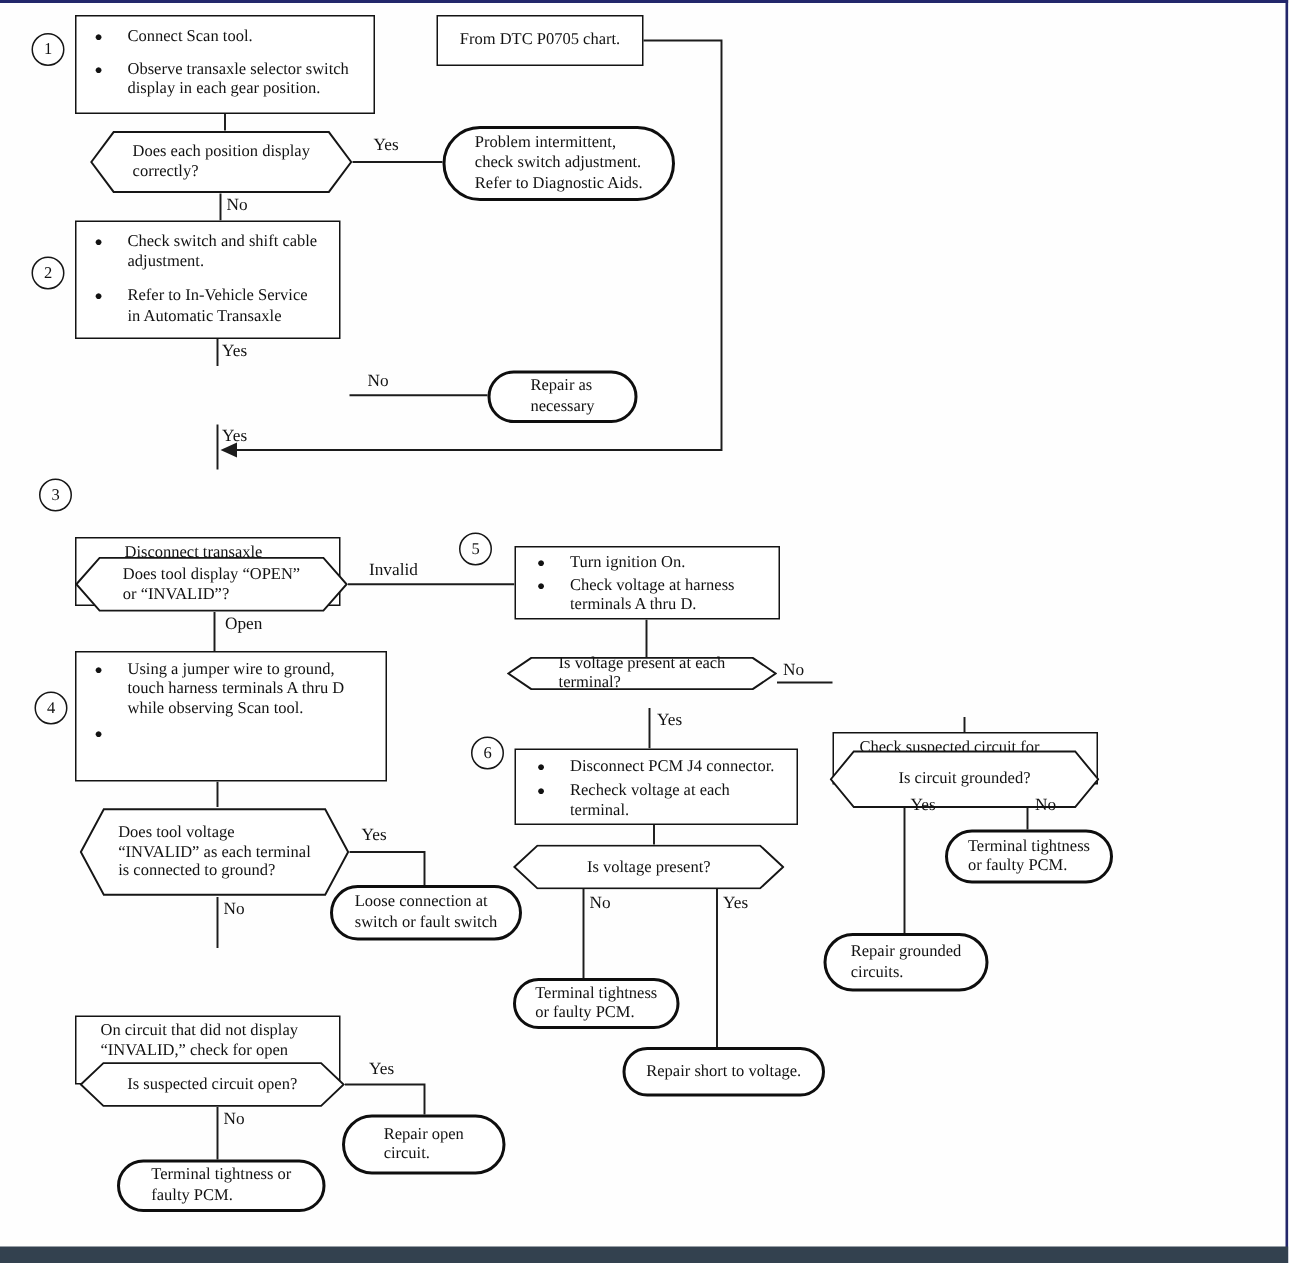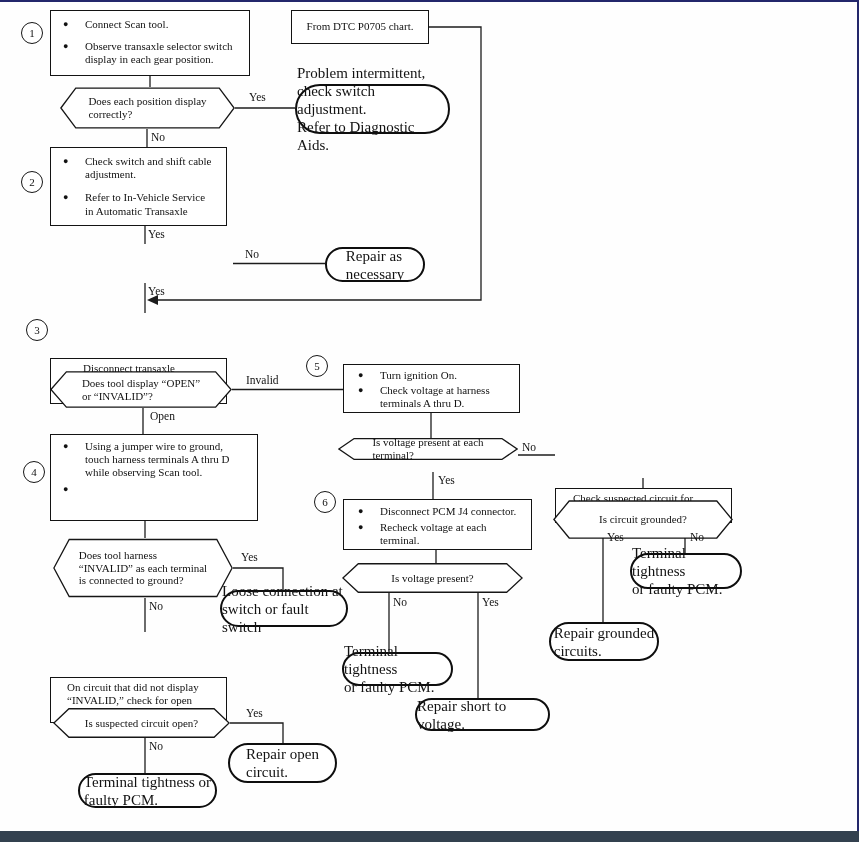--- a/index.html
+++ b/index.html
@@ -23,21 +23,21 @@
   .btext{white-space:pre-line;}
 
   .hex{position:absolute;}
   .hex svg{position:absolute;inset:0;width:100%;height:100%;display:block;}
   .hex polygon{fill:#ffffff;stroke:#161616;stroke-width:1.3;vector-effect:non-scaling-stroke;}
   .hex-label{position:absolute;inset:0;display:flex;align-items:center;justify-content:center;
              white-space:pre-line;font-size:11px;line-height:1.18;text-align:left;}
 
   .oval{position:absolute;background:#fff;border:2.6px solid #0e0e0e;border-radius:60px;
         box-sizing:border-box;display:flex;align-items:center;justify-content:center;}
-  .oval-label{white-space:pre-line;font-size:15px;line-height:1.2;text-align:left;}
+  .oval-label{white-space:pre-line;font-size:11px;line-height:1.2;text-align:left;}
 
   .circ{position:absolute;width:22px;height:22px;border:1.4px solid #161616;border-radius:50%;
         background:#fff;box-sizing:border-box;display:flex;align-items:center;justify-content:center;
         font-size:11px;}
   .lbl{position:absolute;font-size:11.5px;line-height:1;}
 </style>
 </head>
 <body>
 
 <div class="canvas">
@@ -206,21 +206,21 @@
       <div class="brow">
         <span class="bdot">●</span>
       </div>
     </div>
   </div>
 
   <div class="hex" style="left:53px;top:538px;width:180px;height:60px">
     <svg viewBox="0 0 200 40" preserveAspectRatio="none">
         <polygon points="1,20 18,1 182,1 199,20 182,39 18,39"></polygon>
       </svg>
-    <div class="hex-label">Does tool harness
+    <div class="hex-label">Does tool voltage
 “INVALID” as each terminal
 is connected to ground?</div>
   </div>
   <div class="lbl" style="left:241px;top:552px">Yes</div>
   <div class="lbl" style="left:149px;top:601px">No</div>
 
   <div class="oval" style="left:220px;top:590px;width:128px;height:37px">
     <div class="oval-label">Loose  connection  at
 switch or fault switch</div>
   </div>

